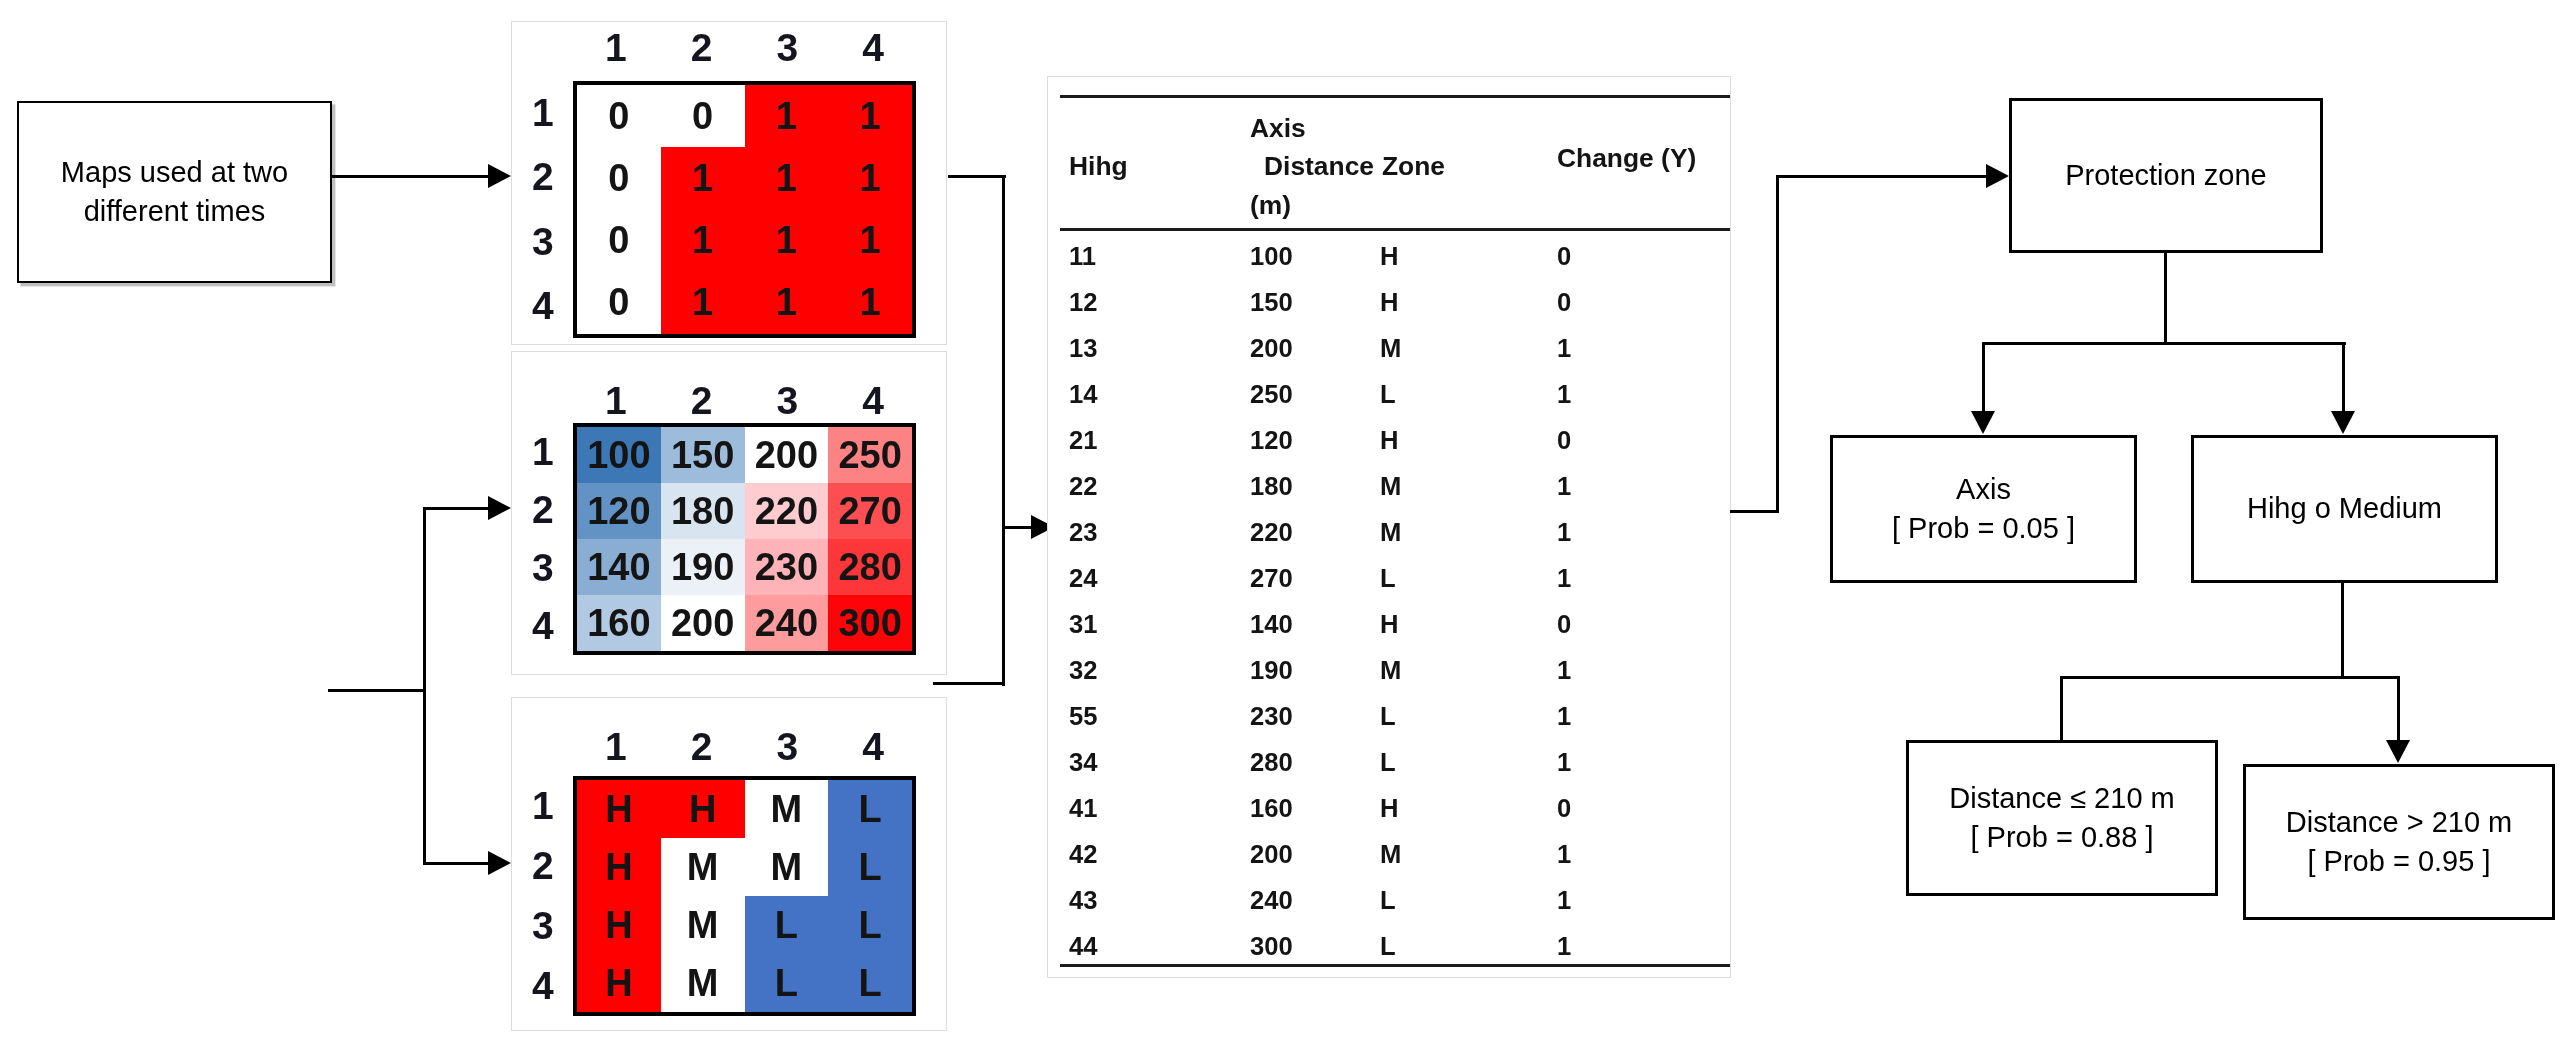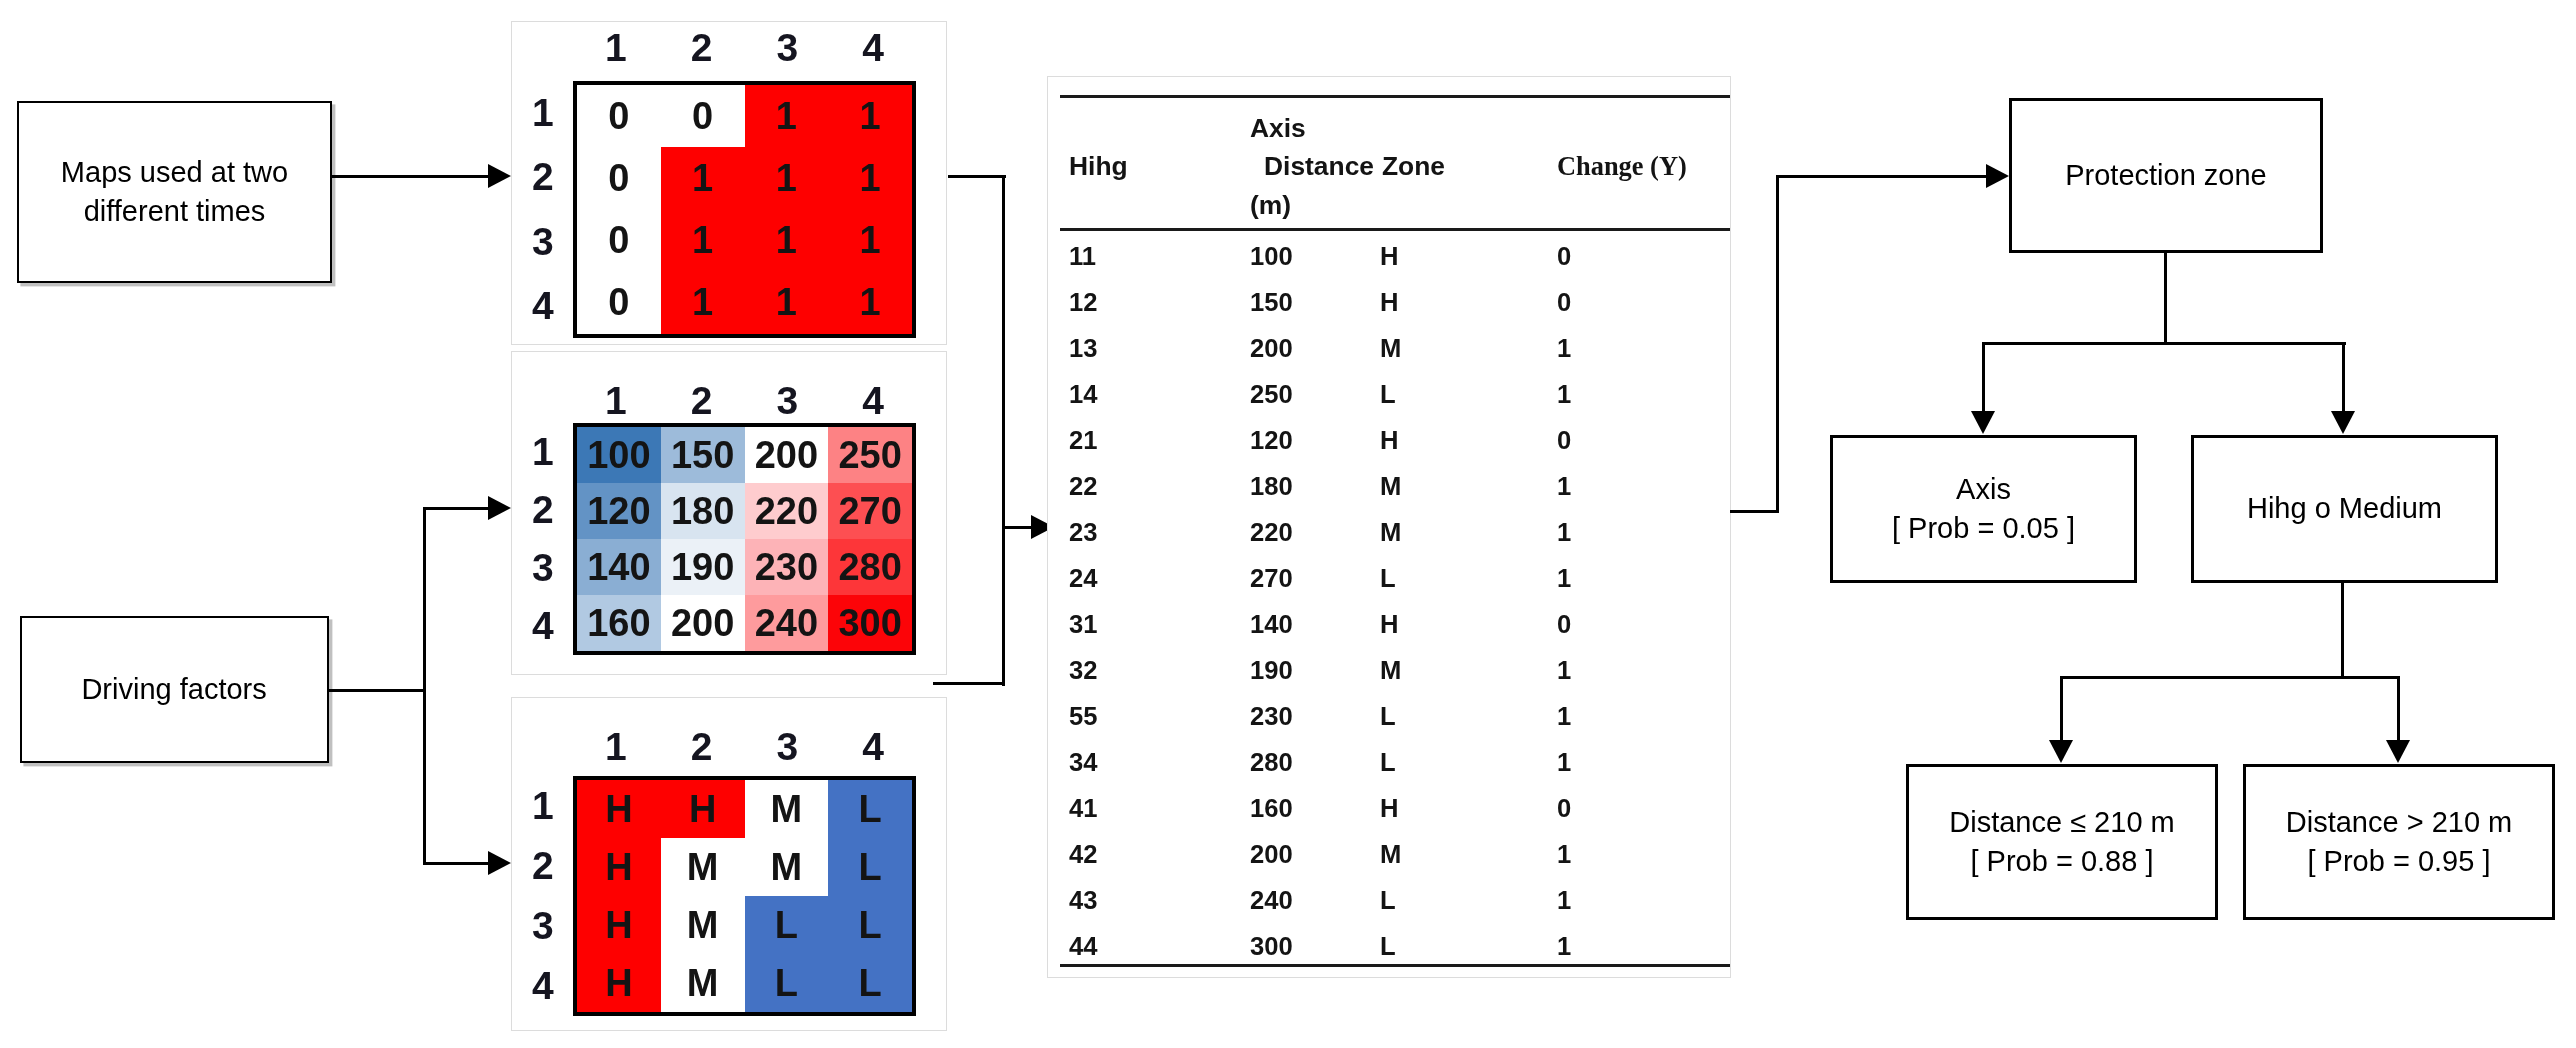--- a/index.html
+++ b/index.html
@@ -42,23 +42,20 @@
 </head>
 <body>
 
 <div id="page">
 
   <div class="fbox shadow" style="left:17px;top:101px;width:315px;height:182px;white-space:pre-line;">
     <span style="white-space:pre-line;">Maps used at two
 different times</span>
   </div>
 
-  <div class="fbox shadow" style="left:19.6px;top:616px;width:309px;height:147px;">
-    <span>Driving factors</span>
-  </div>
 
   <div class="hline" style="left:332px;top:175px;width:159px;"></div>
   <div class="arr-r" style="left:488px;top:164px;"></div>
 
   <div class="hline" style="left:328px;top:689px;width:98px;"></div>
   <div class="vline" style="left:423px;top:508px;width:3.4px;height:357px;"></div>
   <div class="hline" style="left:423px;top:507px;width:68px;"></div>
   <div class="arr-r" style="left:488px;top:496px;"></div>
   <div class="hline" style="left:423px;top:862px;width:68px;"></div>
   <div class="arr-d" style="left:423px;top:865px;border-top:0;border-bottom:0;"></div>
@@ -178,21 +175,21 @@
   <div class="panel" style="left:1047px;top:76px;width:684px;height:902px;">
     <div class="rule" style="left:12px;top:18px;width:670px;height:2.6px;"></div>
     <div class="rule" style="left:12px;top:151px;width:670px;height:2.6px;"></div>
     <div class="rule" style="left:12px;top:887px;width:670px;height:3.4px;"></div>
 
     <div class="th" style="left:21px;top:74px;">Hihg</div>
     <div class="th" style="left:202px;top:36px;">Axis</div>
     <div class="th" style="left:216px;top:74px;">Distance</div>
     <div class="th" style="left:202px;top:113px;">(m)</div>
     <div class="th" style="left:334px;top:74px;">Zone</div>
-    <div class="th" style="left:509px;top:74px;font-family:Liberation Serif, serif;">Change (Y)</div>
+    <div class="th" style="left:509px;top:66px;">Change (Y)</div>
 
     <div class="trows" id="table-rows" style="left:21px;top:156px;width:654px;">
         <div class="trow">
           <div class="tcell tc0">11</div>
           <div class="tcell tc1">100</div>
           <div class="tcell tc2">H</div>
           <div class="tcell tc3">0</div>
         </div>
         <div class="trow">
           <div class="tcell tc0">12</div>
@@ -312,21 +309,21 @@
     <span>Hihg o Medium</span>
   </div>
 
   <div class="vline" style="left:2341px;top:583px;height:95px;"></div>
   <div class="hline" style="left:2060px;top:676px;width:340px;"></div>
   <div class="vline" style="left:2060px;top:676px;height:66px;"></div>
   <div class="arr-d" style="left:2049px;top:740px;"></div>
   <div class="vline" style="left:2397px;top:676px;height:66px;"></div>
   <div class="arr-d" style="left:2386px;top:740px;"></div>
 
-  <div class="fbox" style="left:1906px;top:764px;width:312px;height:156px;">
+  <div class="fbox" style="left:1906px;top:740px;width:312px;height:156px;">
     <span>Distance ≤ 210 m</span>
     <span>[ Prob = 0.88 ]</span>
   </div>
 
   <div class="fbox" style="left:2243px;top:764px;width:312px;height:156px;">
     <span>Distance &gt; 210 m</span>
     <span>[ Prob = 0.95 ]</span>
   </div>
 
 </div>

